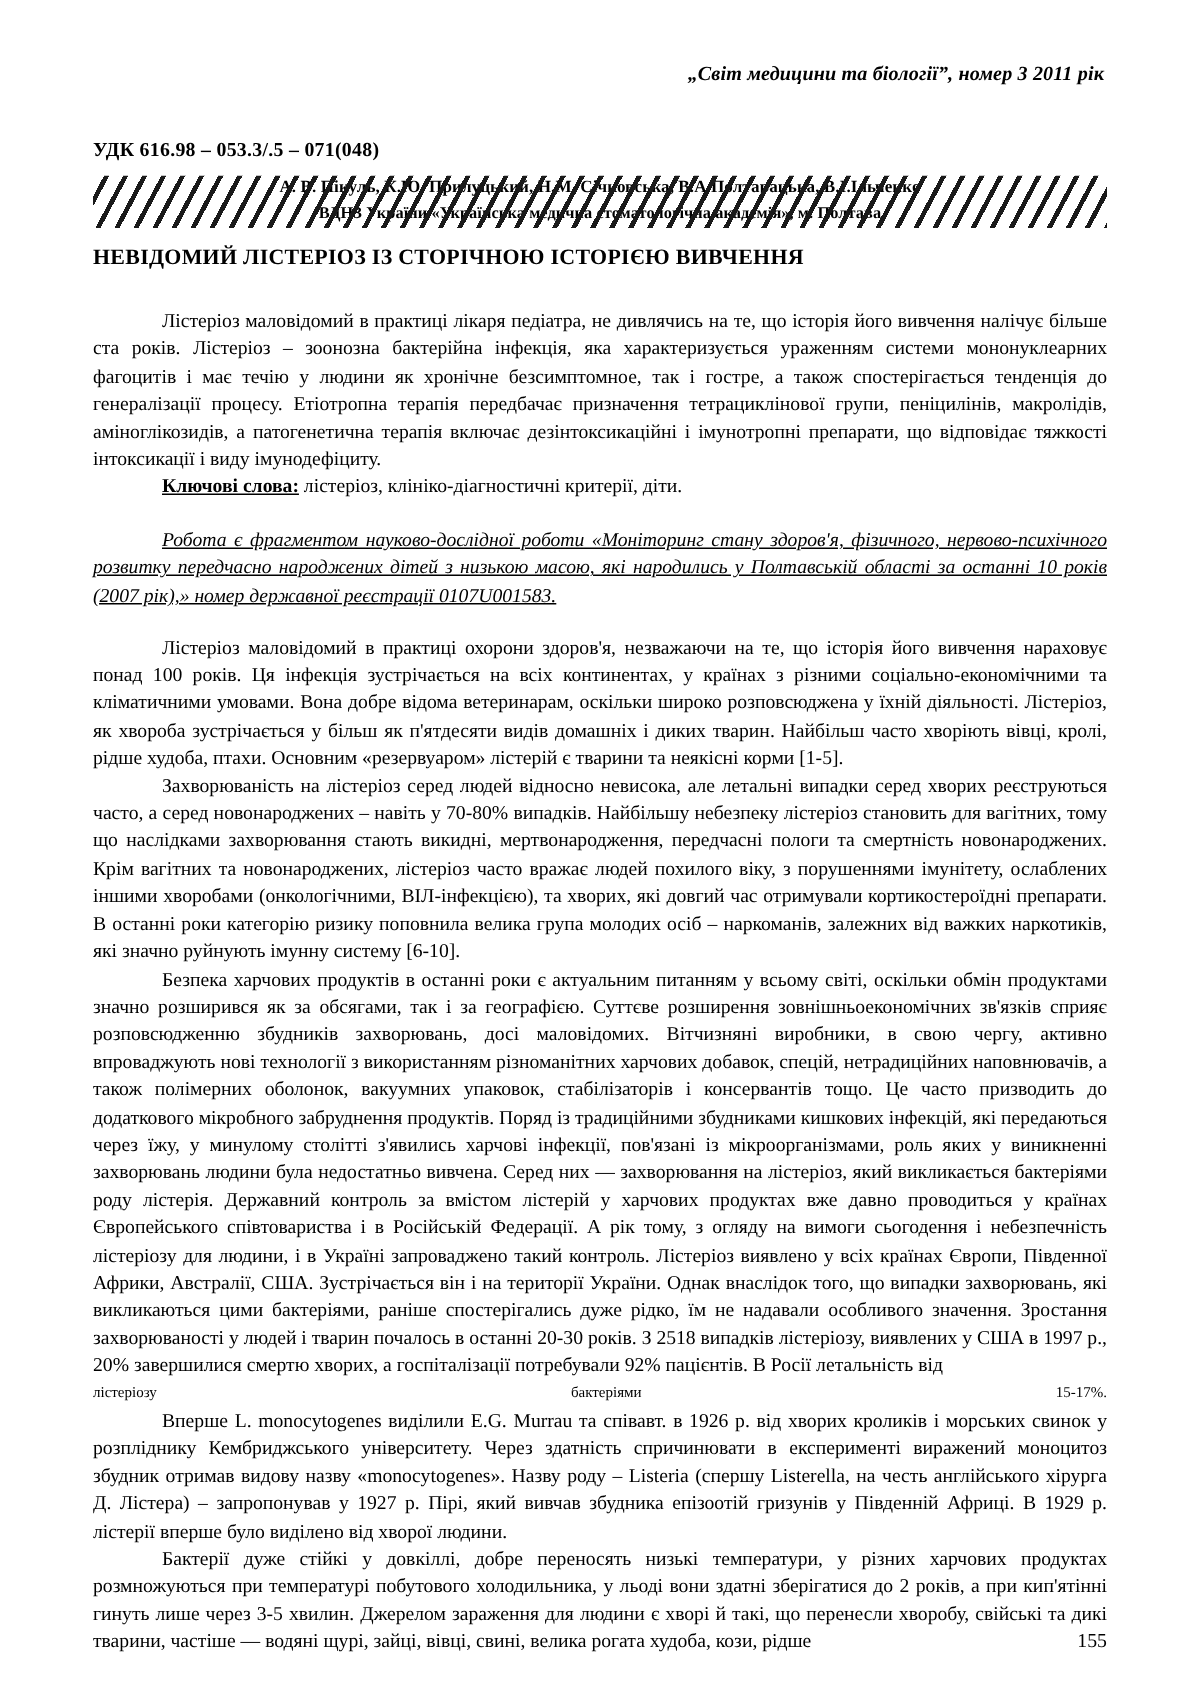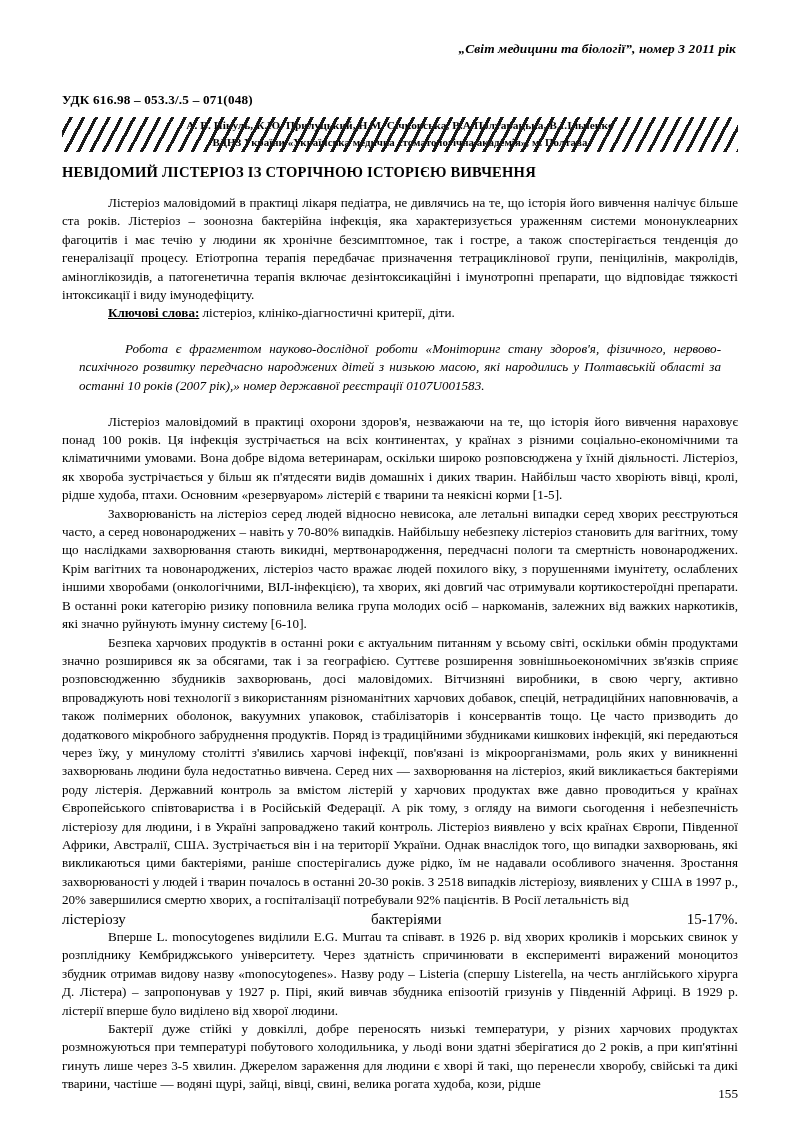--- a/index.html
+++ b/index.html
@@ -80,55 +80,55 @@
   
   .article-title {
     margin-top: 12px;
     font-weight: bold;
     font-size: 14.6px;
     letter-spacing: 0.2px;
   }
 
   
   .body-text {
-    margin-top: 13px;
+    margin-top: 24px;
     text-align: justify;
     text-justify: inter-word;
     font-size: 13.1px;
     line-height: 18.4px;
   }
   .body-text p {
     margin: 0;
     text-indent: 46px;
   }
   .kw b { font-weight: bold; text-decoration: underline; }
 
   .note {
     margin-top: 17px;
     text-align: justify;
     font-style: italic;
     font-size: 13.1px;
     line-height: 18.6px;
   }
-  .note p { margin: 17px; text-indent: 46px; }
+  .note p { margin: 0; text-indent: 46px; text-decoration: underline; }
 
   .section {
     margin-top: 16px;
     text-align: justify;
     font-size: 13.1px;
     line-height: 18.4px;
   }
   .section p { margin: 0; text-indent: 46px; }
   .section p + p { margin-top: 0; }
 
   
   .spread-line {
     display: flex;
     justify-content: space-between;
-    font-size: 15px;
+    font-size: 10px;
     line-height: 18.4px;
   }
 
   
   .folio {
     position: absolute;
     right: 62px;
     bottom: 28px;
     font-size: 13.2px;
   }

